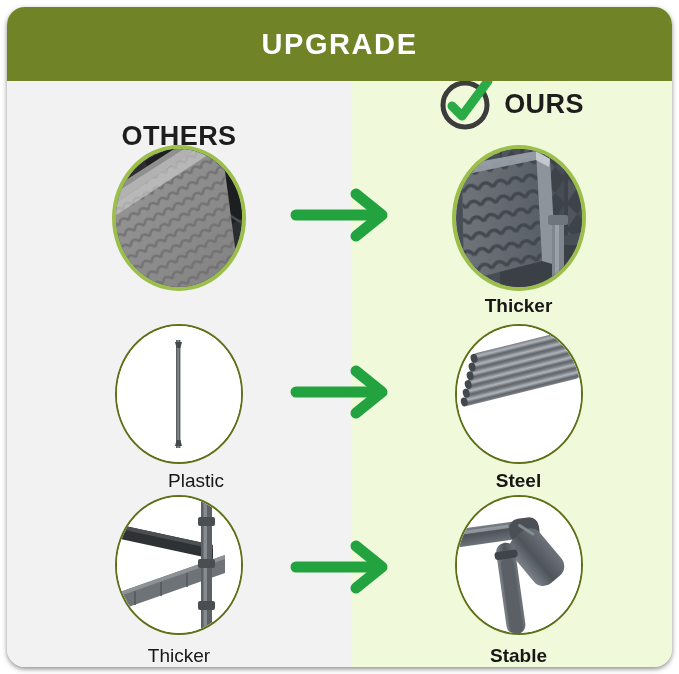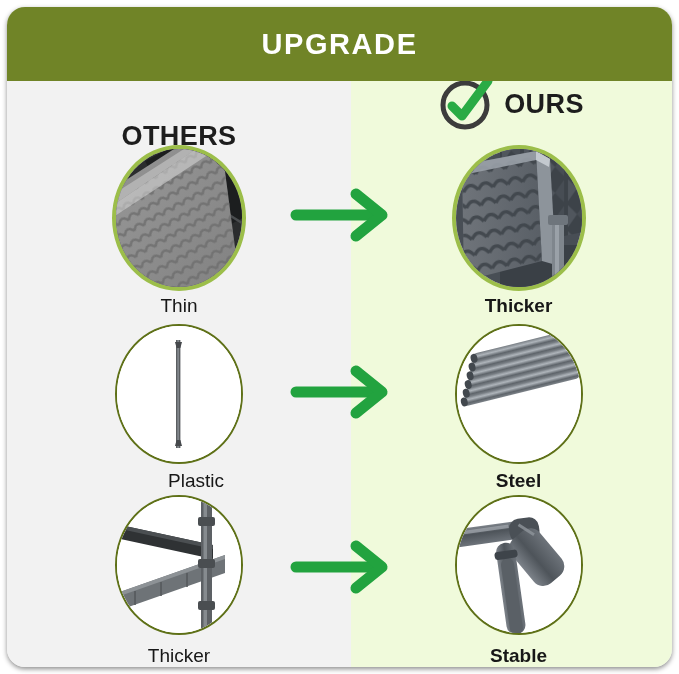--- a/index.html
+++ b/index.html
@@ -158,21 +158,20 @@
                 <path d="M104 -14 L64 52" stroke="#4a4d4f" stroke-width="2.4" fill="none"></path>
               </g>
               <path d="M-10 44 L92 -22 L112 6 L8 78 Z" fill="url(#g1a)"></path>
               <path d="M-10 50 L96 -18 L100 -12 L-6 58 Z" fill="#bdbdbd" opacity=".75"></path>
               <path d="M-12 62 L104 -16 L126 152 L-12 152 Z" fill="url(#g1a)"></path>
               <path d="M-12 62 L104 -16 L126 152 L-12 152 Z" fill="url(#scale1)" opacity=".85"></path>
               <path d="M-12 62 L104 -16 L110 -6 L-12 74 Z" fill="#d2d2d2" opacity=".6"></path>
             </svg>
           </div>
         </div>
-        <div class="cap" style="top:152px;">Thin</div>
       </div>
 
       <div class="cell right">
         <div class="circle-holder" style="top:2px;">
           <div class="circ thickring" style="width:126px;height:138px;">
             <svg class="ill" viewBox="0 0 126 138" preserveAspectRatio="none">
               <defs>
                 <linearGradient id="g1b" x1="0" y1="0" x2="1" y2="0">
                   <stop offset="0" stop-color="#6f747a"></stop>
                     <stop offset="1" stop-color="#595f66"></stop>

